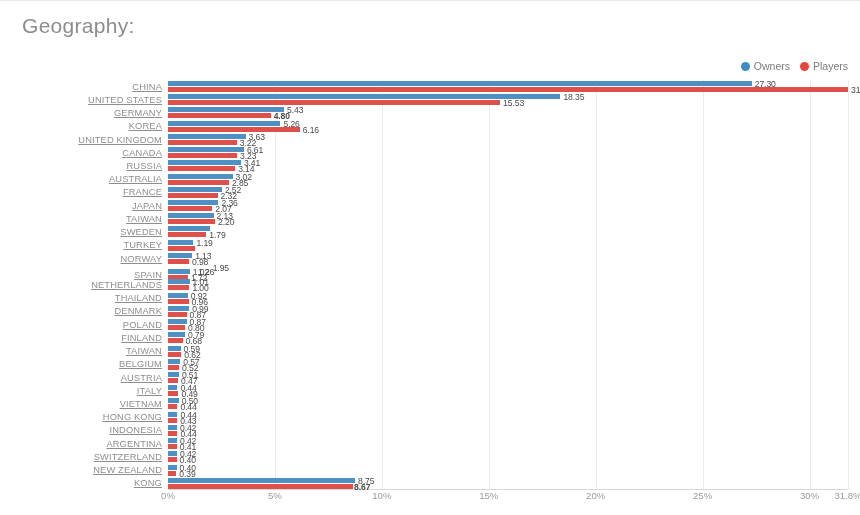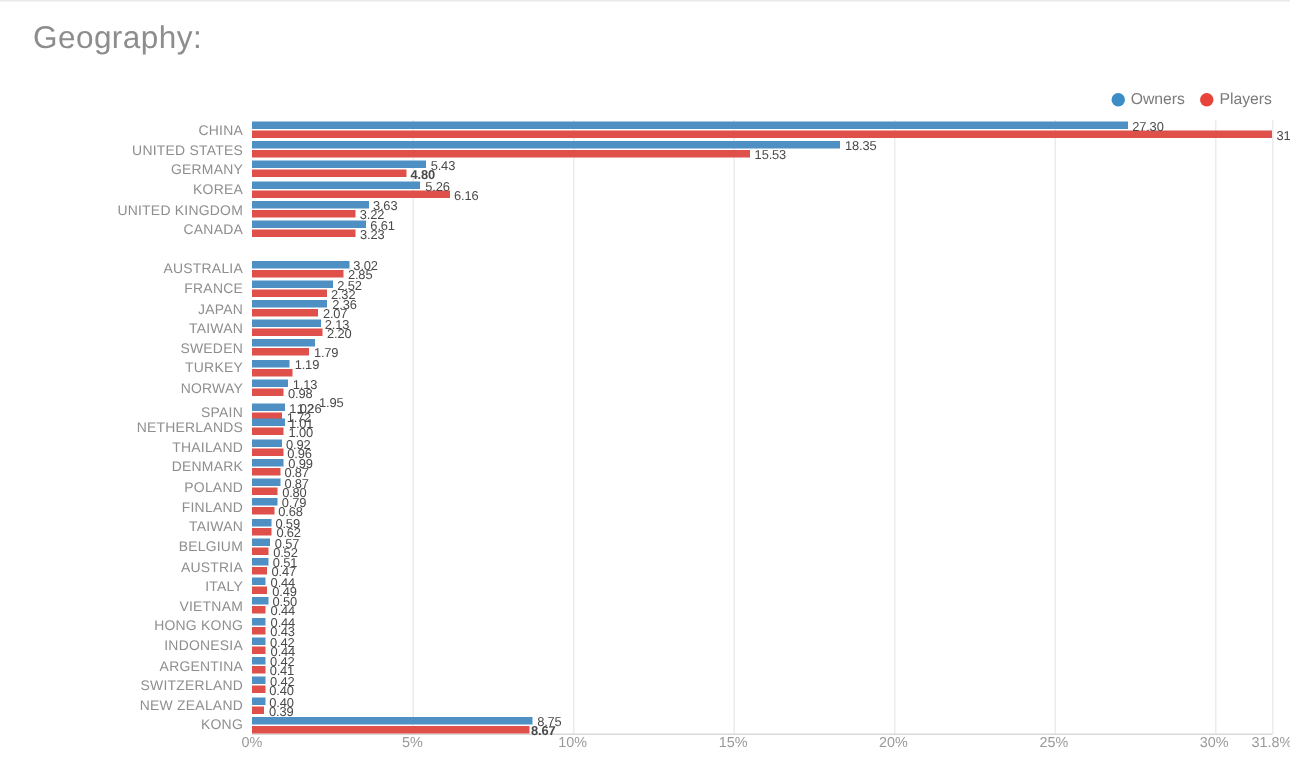--- a/index.html
+++ b/index.html
@@ -40,20 +40,21 @@
   .row{position:absolute;left:0;right:0;}
   .cat-label{
     position:absolute;
     right:100%;
     margin-right:6px;
     top:50%;transform:translateY(-50%);
     font-size:9.3px;color:#8e8e8e;
     white-space:nowrap;
     letter-spacing:.15px;
     text-align:right;
+    text-decoration:underline;
   }
   .bar{position:absolute;left:0;height:5px;}
   .bar.owners{background:#4e8fc4;top:0px;}
   .bar.players{background:#e0504a;top:6px;}
   .val{
     position:absolute;
     font-size:8.6px;color:#4a4a4a;
     white-space:nowrap;
     letter-spacing:-.1px;
   }
@@ -133,20 +134,27 @@
         <div class="val owners" style="left: 80.6226px;">3.63</div>
         <div class="val players" style="left: 71.8553px;">3.22</div>
       </div>
       <div class="row" style="top: 67.129px; height: 11.2258px;">
         <div class="cat-label">CANADA</div>
         <div class="bar owners" style="width: 75.9119px; background: rgb(78, 143, 196);"></div>
         <div class="bar players" style="width: 69.0692px; background: rgb(224, 80, 74);"></div>
         <div class="val owners" style="left: 78.9119px;">6.61</div>
         <div class="val players" style="left: 72.0692px;">3.23</div>
       </div>
+      <div class="row" style="top: 80.3548px; height: 11.2258px;">
+        <div class="cat-label">RUSSIA</div>
+        <div class="bar owners" style="width: 72.9182px; background: rgb(78, 143, 196);"></div>
+        <div class="bar players" style="width: 67.1447px; background: rgb(224, 80, 74);"></div>
+        <div class="val owners" style="left: 75.9182px;">3.41</div>
+        <div class="val players" style="left: 70.1447px;">3.14</div>
+      </div>
       <div class="row" style="top: 93.5806px; height: 11.2258px;">
         <div class="cat-label">AUSTRALIA</div>
         <div class="bar owners" style="width: 64.5786px; background: rgb(78, 143, 196);"></div>
         <div class="bar players" style="width: 60.9434px; background: rgb(224, 80, 74);"></div>
         <div class="val owners" style="left: 67.5786px;">3.02</div>
         <div class="val players" style="left: 63.9434px;">2.85</div>
       </div>
       <div class="row" style="top: 106.806px; height: 11.2258px;">
         <div class="cat-label">FRANCE</div>
         <div class="bar owners" style="width: 53.8868px; background: rgb(78, 143, 196);"></div>

